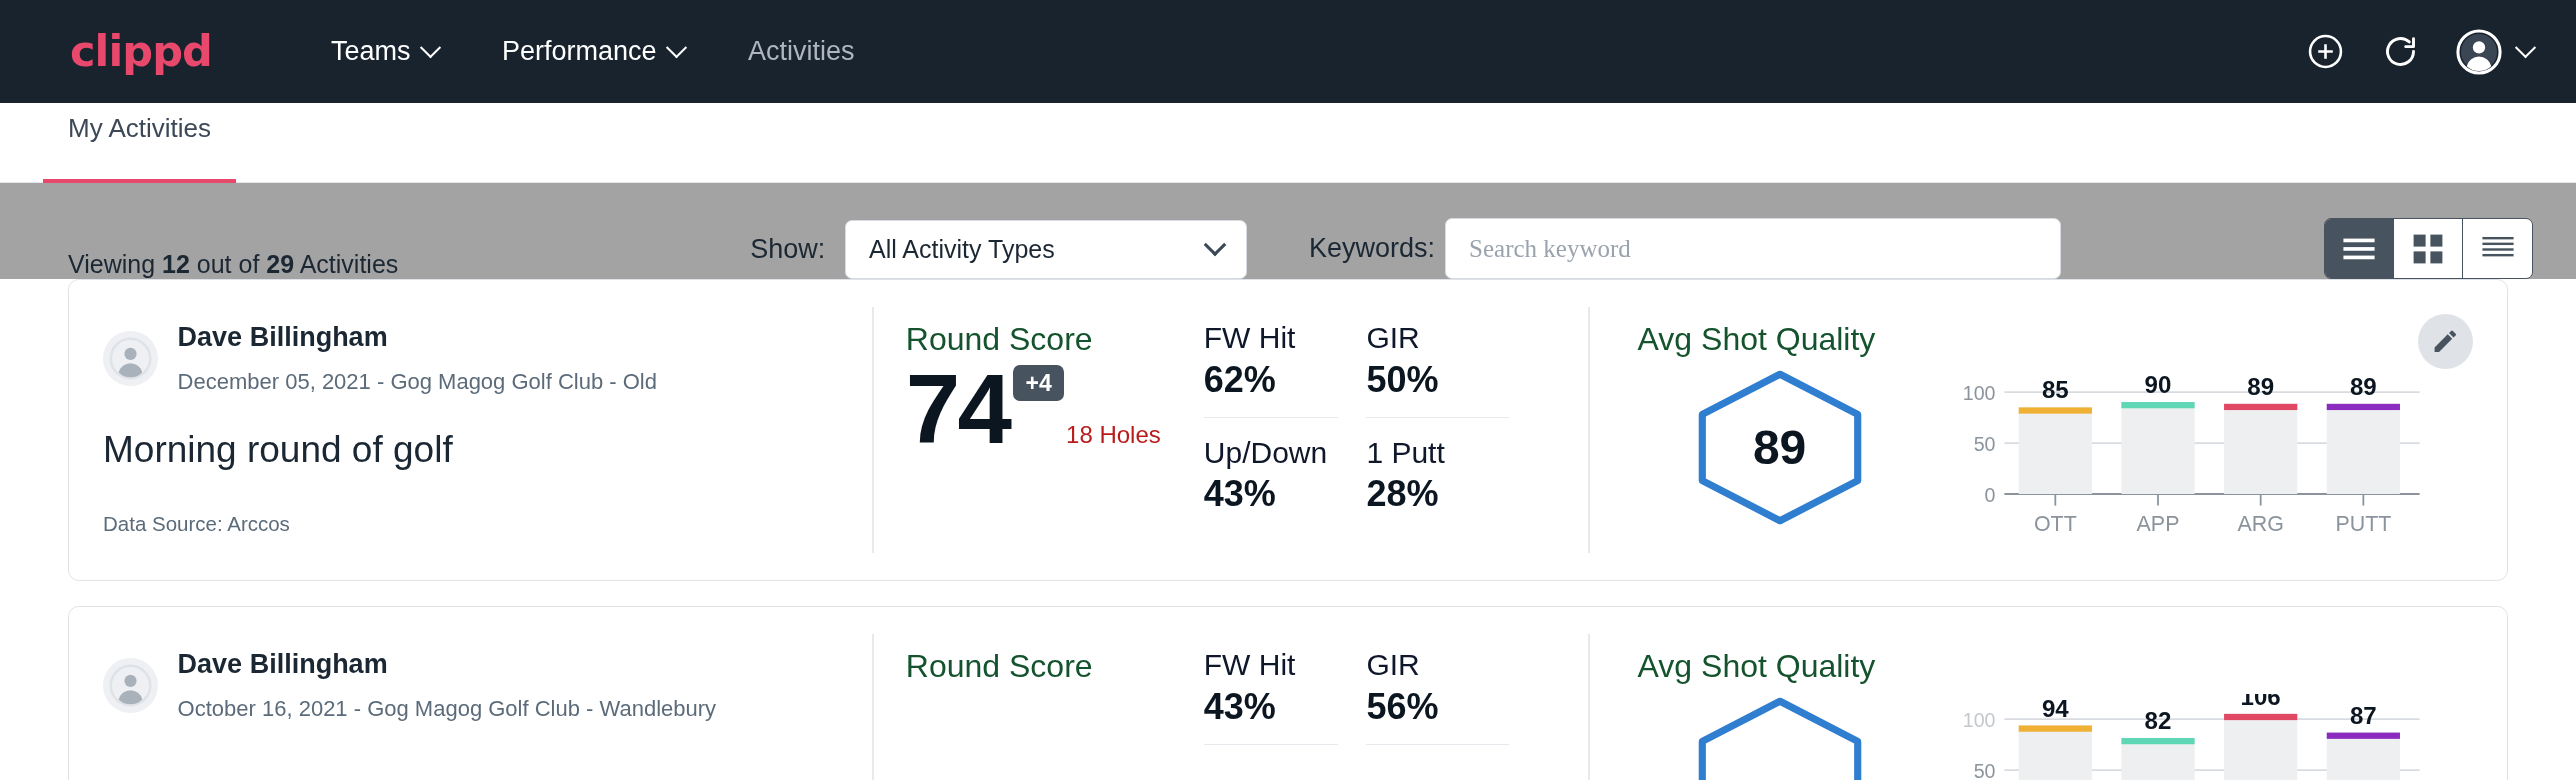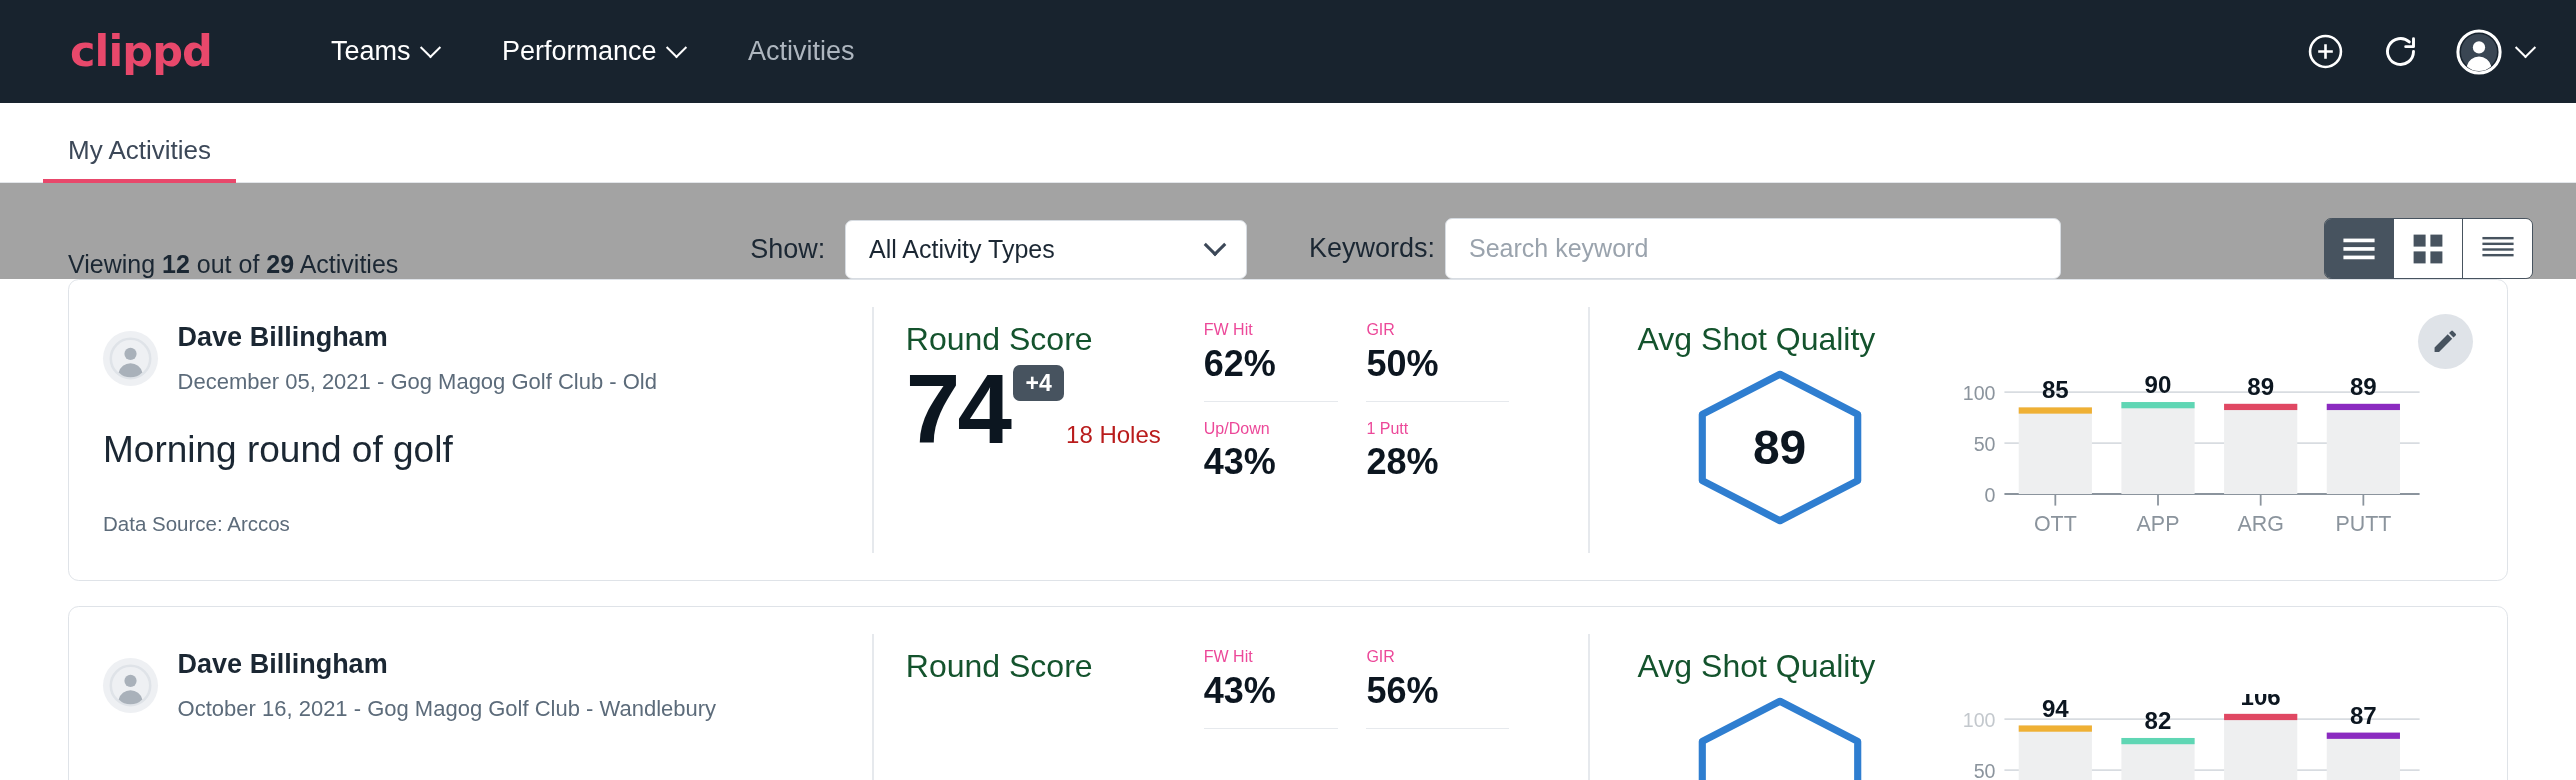--- a/index.html
+++ b/index.html
@@ -64,21 +64,21 @@
     height: 80px;
     background: #ffffff;
     border-bottom: 1.8px solid #e3e6ea;
     display: flex;
     align-items: flex-end;
     padding-left: 43px;
   }
   .tab {
     font-size: 26px;
     color: #3c4858;
-    padding: 0 25px 16px 25px;
+    padding: 0 25px 38px 25px;
     cursor: pointer;
     position: relative;
   }
   .tab.active::after {
     content: "";
     position: absolute;
     left: 0; right: 0; bottom: -1.8px;
     height: 4.5px;
     background: #e8486b;
   }
@@ -129,21 +129,21 @@
   }
   .kw-input {
     width: 616px;
     height: 61px;
     background: #ffffff;
     border: 1.8px solid #d7dce2;
     border-radius: 7.1px;
     padding: 0 23px;
     font-size: 25px;
     color: #1b2733;
-    font-family: Liberation Sans, sans-serif;
+    font-family: Liberation Serif, serif;
     outline: none;
   }
   .kw-input::placeholder { color: #9aa3ad; }
   .viewtoggle {
     margin-left: auto;
     display: flex;
     border: 1.8px solid #47535f;
     border-radius: 7.1px;
     overflow: hidden;
     height: 61px;
@@ -207,21 +207,21 @@
     position: relative;
     top: -55px;
     left: 3.6px;
   }
   .score-holes { font-size: 24px; color: #b91c1c; margin-left: 5.4px; position: relative; top: -7.1px; }
 
   .seg-stats { width: 384px; padding-top: 41px; }
   .stats-grid { display: grid; grid-template-columns: 134px 143px; column-gap: 28.6px; }
   .stat-cell { padding-bottom: 3.6px; }
   .stat-cell.top { border-bottom: 1.8px solid #e6e9ed; padding-bottom: 16px; margin-bottom: 18px; }
-  .stat-k { font-size: 16px; color: #ec4899; }
+  .stat-k { font-size: 30px; color: #0f172a; }
   .stat-v { font-size: 36px; font-weight: 700; color: #0c1620; margin-top: 3.6px; }
 
   .seg-quality { flex: 1; padding-top: 41px; padding-left: 48px; display: flex; flex-direction: column; }
   .q-row { display: flex; align-items: flex-start; margin-top: 3.6px; }
   .hexwrap { position: relative; width: 184px; height: 161px; margin-left: 50px; margin-top: 5.4px; }
   .hexnum {
     position: absolute;
     left: 0; right: 0; top: 50%;
     transform: translateY(-50%);
     text-align: center;

